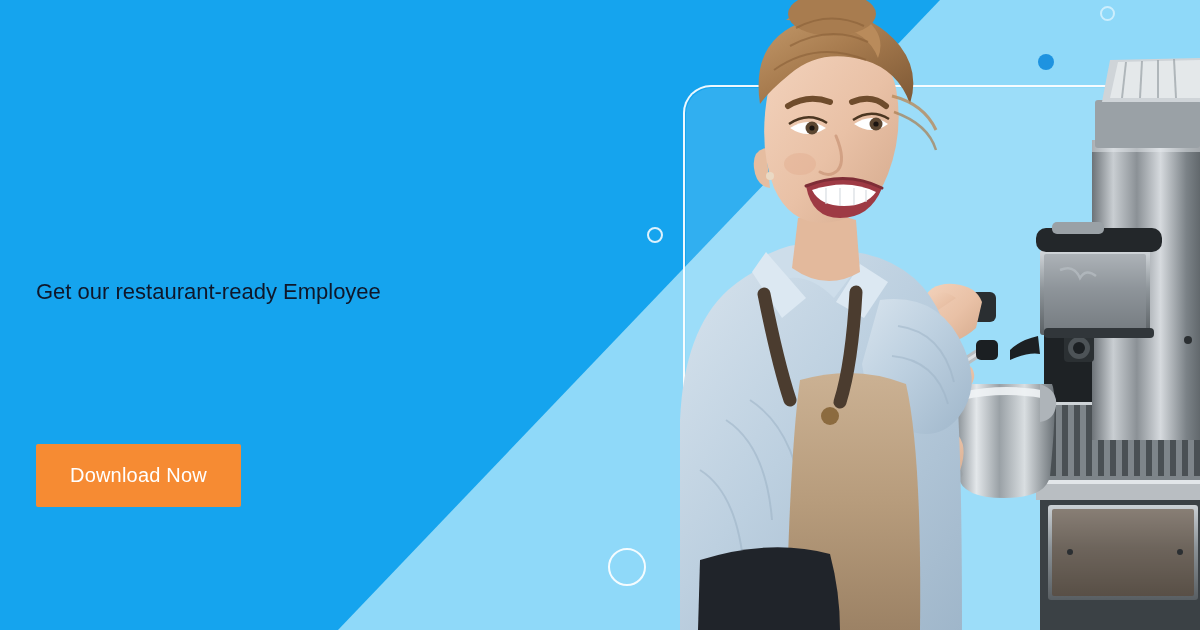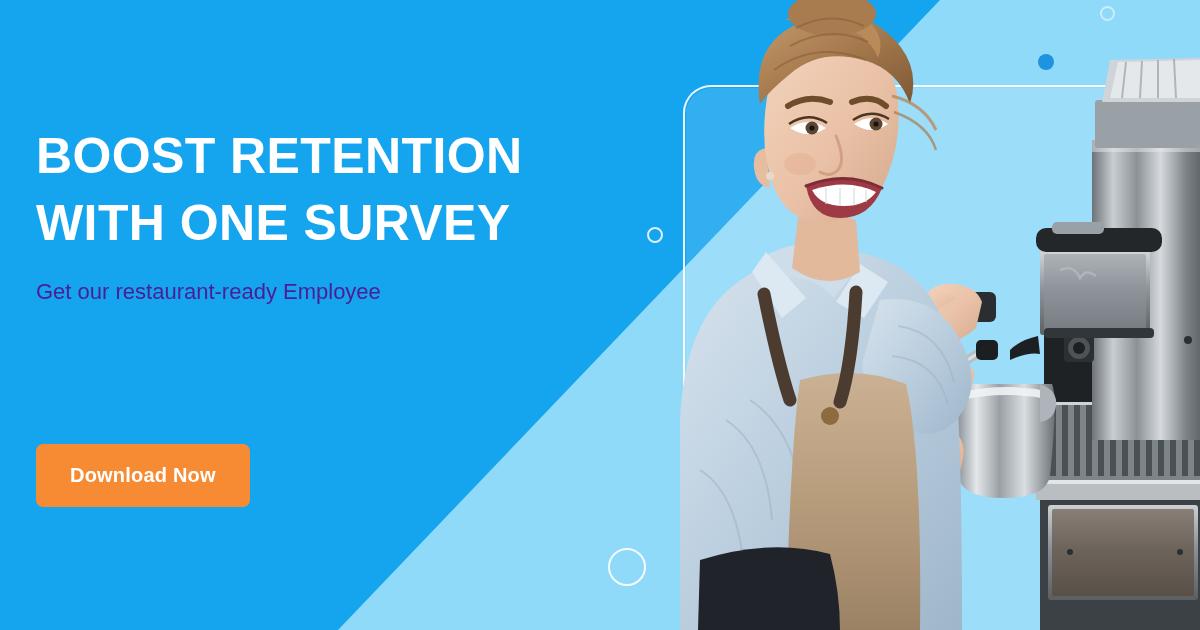--- a/index.html
+++ b/index.html
@@ -90,42 +90,42 @@
     font-weight:bold;
     line-height:1.34;
     letter-spacing:.4px;
   }
   .headline .hl-line { display:block; white-space:nowrap; }
 
   .subhead {
     position:absolute;
     top:272px; left:0;
     width:470px;
-    color:#4c1d95;
+    color:#0f172a;
     font-size:22px;
     font-weight:400;
     line-height:1.85;
   }
   .subhead .sub-line { display:block; }
 
   .cta {
     position:absolute;
     left:0; top:444px;
     display:inline-flex;
     align-items:center;
     justify-content:center;
     height:63px;
     padding:0 34px;
     background:#F68B33;
     color:#ffffff;
     font-size:20px;
-    font-weight:bold;
+    font-weight:normal;
     letter-spacing:.2px;
     border:none;
-    border-radius:7px;
+    border-radius:2px;
     cursor:pointer;
     font-family:"Liberation Sans", sans-serif;
     white-space:nowrap;
   }
 </style>
 </head>
 <body>
 
 <div id="banner">
 
@@ -345,24 +345,20 @@
       <path d="M166 186 q40 -16 76 2" stroke="#7e2d36" stroke-width="3" fill="none" stroke-linecap="round"></path>
 
       <ellipse cx="160" cy="164" rx="16" ry="11" fill="#e0a98c" opacity=".4"></ellipse>
 
       <circle cx="130" cy="176" r="4" fill="#ead9c4"></circle>
     </svg>
   </div>
 
   <div class="copy">
 
-    <h1 class="headline">
-      <span class="hl-line">BOOST RETENTION</span>
-      <span class="hl-line">WITH ONE SURVEY</span>
-    </h1>
 
     <p class="subhead">
       <span class="sub-line">Get our restaurant-ready Employee</span>
     </p>
 
     <button class="cta">Download Now</button>
 
   </div>
 </div>
 

